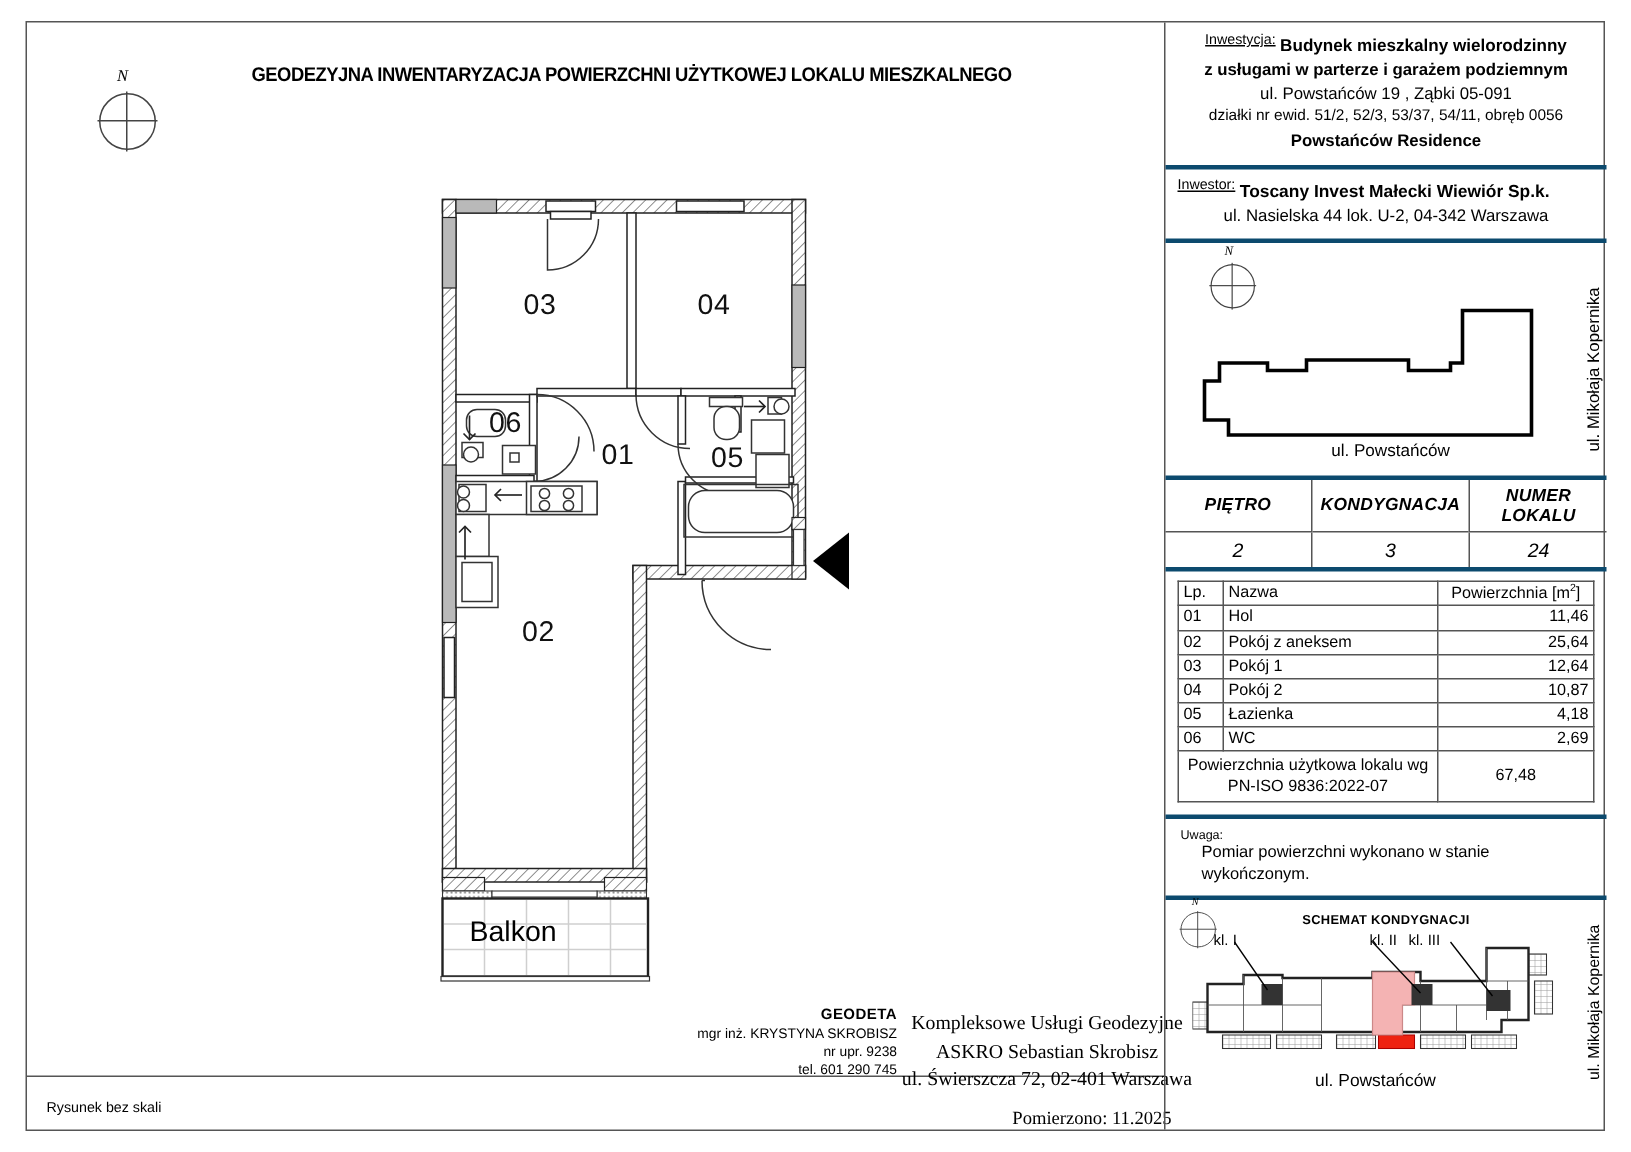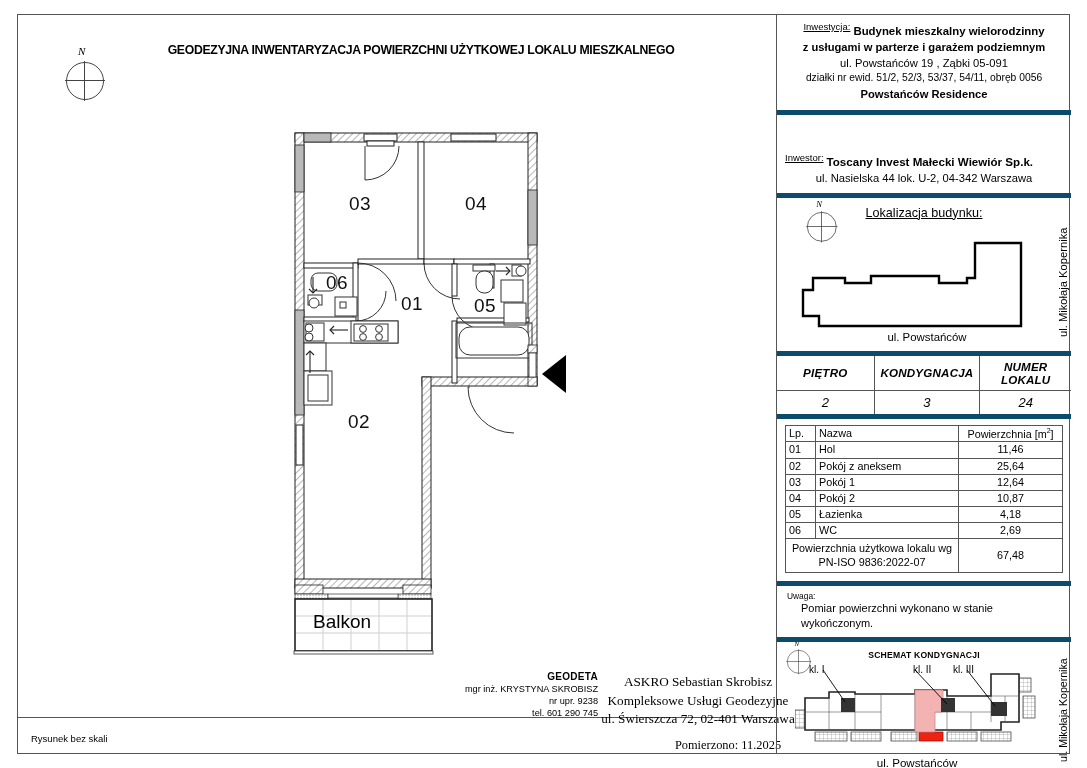--- a/index.html
+++ b/index.html
@@ -124,38 +124,38 @@
     font-size: 19px;
   }
 
   
   #right-pane {
     position: absolute;
     left: 758px; top: 0;
     width: 295px; height: 738px;
     border-left: 1px solid #555;
   }
-  .rsec { border-bottom: 5px solid #0c4a6e; position: relative; }
+  .rsec { border-bottom: 3px solid #0c4a6e; position: relative; }
 
   
   #inv-block { padding: 6px 8px 7px 8px; }
   .inline-lbl {
     font-size: 9.5px;
     text-decoration: underline;
     display: inline-block;
     vertical-align: top;
     margin-right: 3px;
   }
   #inv-l1 { text-align: center; }
   #inv-l1 .big { font-size: 11.4px; font-weight: bold; }
   .inv-line { text-align: center; font-size: 11.2px; line-height: 1.45; white-space: nowrap; }
   .inv-line.b { font-weight: bold; }
   .inv-small { font-size: 10.3px; }
 
-  #investor-block { padding: 5px 8px 6px 8px; margin-top: 32px; }
+  #investor-block { padding: 5px 8px 6px 8px; }
   #investor-block .inv-line.b { font-size: 11.6px; }
 
   
   #loc-block { height: 158px; position: relative; }
   #loc-title {
     position: absolute; left: 0; top: 8px; width: 100%;
     text-align: center; font-size: 12.6px; text-decoration: underline;
   }
   #north-loc { left: 30px; top: 14px; transform: scale(.78); transform-origin: left top; }
   #loc-street-bottom {
@@ -187,21 +187,21 @@
   #rooms-wrap { padding: 6px 8px 8px 8px; }
   #rooms-tbl { border: 1px solid #555; font-size: 10.8px; }
   #rooms-tbl td {
     border: 1px solid #555;
     padding: 1px 3px;
     line-height: 1.22;
     margin-top: 24px;
   }
   #rooms-tbl td.c-lp { width: 30px; text-align: left; }
   #rooms-tbl td.c-nm { text-align: left; }
-  #rooms-tbl td.c-ar { width: 104px; text-align: center; }
+  #rooms-tbl td.c-ar { width: 104px; text-align: right; }
   #rooms-tbl tr.hdr td.c-ar { text-align: center; }
   #rooms-tbl td.sum-label { text-align: center; line-height: 1.3; padding: 2px 3px; }
   #rooms-tbl td.sum-val { text-align: center; }
   sup { font-size: 7px; vertical-align: super; }
 
   
   #uwaga { padding: 5px 8px 6px 10px; }
   #uwaga .ul { font-size: 8.4px; font-weight: normal; }
   #uwaga .ln { font-size: 11px; line-height: 1.4; margin-left: 14px; }
 
@@ -422,22 +422,22 @@
     <div id="footer-divider"></div>
 
     <div id="geodeta">
       <div class="hd">GEODETA</div>
       <div>mgr inż. KRYSTYNA SKROBISZ</div>
       <div>nr upr. 9238</div>
       <div>tel. 601 290 745</div>
     </div>
 
     <div id="askro">
+      <div>Kompleksowe Usługi Geodezyjne</div>
       <div>ASKRO Sebastian Skrobisz</div>
-      <div>Kompleksowe Usługi Geodezyjne</div>
       <div>ul. Świerszcza 72, 02-401 Warszawa</div>
     </div>
     <div id="pomierzono">Pomierzono: 11.2025</div>
 
     <div id="scale-note">Rysunek bez skali</div>
   </div>
 
   <div id="right-pane">
 
     <div class="rsec" id="inv-block">
@@ -451,21 +451,20 @@
     </div>
 
     <div class="rsec" id="investor-block">
       <div>
         <span class="inline-lbl">Inwestor:</span><span class="inv-line b" style="display:inline">Toscany Invest Małecki Wiewiór Sp.k.</span>
       </div>
       <div class="inv-line">ul. Nasielska 44 lok. U-2, 04-342 Warszawa</div>
     </div>
 
     <div class="rsec" id="loc-block">
-      <div id="loc-title">Lokalizacja budynku:</div>
       <div class="north" id="north-loc">
         <div class="ring"></div>
           <div class="vl"></div>
           <div class="hl"></div>
         <div class="nlabel">N</div>
       </div>
       <svg style="position:absolute; left:22px; top:40px;" width="250" height="95" viewBox="0 0 250 95">
         <path d="M4 52 L14 52 L14 40 L46 40 L46 45 L72 45 L72 38 L140 38 L140 45 L168 45 L168 40 L176 40 L176 5 L222 5 L222 88 L20 88 L20 78 L4 78 Z" fill="#fff" stroke="#000" stroke-width="2.4" stroke-linejoin="miter"></path>
       </svg>
       <div id="loc-street-bottom">ul. Powstańców</div>
@@ -600,20 +599,20 @@
 
         <g stroke="#000" stroke-width=".9" fill="none">
           <line x1="28" y1="8" x2="50" y2="40"></line>
           <line x1="120" y1="8" x2="152" y2="42"></line>
           <line x1="172" y1="8" x2="200" y2="44"></line>
         </g>
       </svg>
 
       <div class="kl-label" style="left:32px; top:22px;">kl. I</div>
       <div class="kl-label" style="left:136px; top:22px;">kl. II</div>
-      <div class="kl-label" style="left:176px; top:22px;">kl. III</div>
+      <div class="kl-label" style="left:162px; top:22px;">kl. III</div>
 
       <div id="sch-street-bottom">ul. Powstańców</div>
       <div id="sch-street-right">ul. Mikołaja  Kopernika</div>
     </div>
 
   </div>
 </div>
 
 </body></html>

